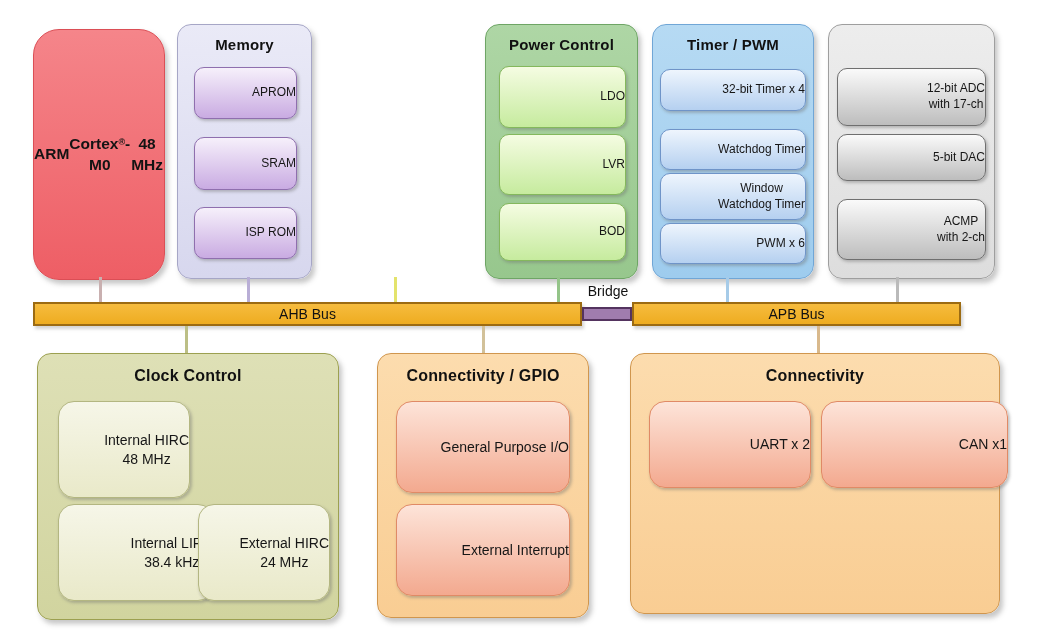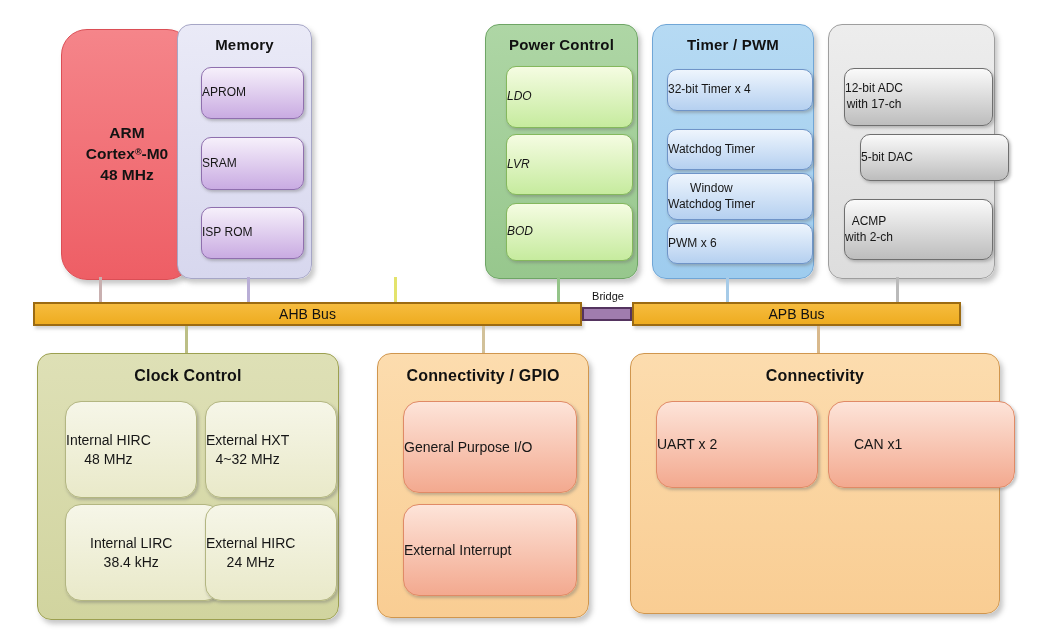--- a/index.html
+++ b/index.html
@@ -14,68 +14,67 @@
     box-shadow:3px 4px 5px rgba(130,130,130,0.45);
   }
   .group h2{
     margin:0;padding-top:11px;text-align:center;
     font-size:15px;font-weight:bold;letter-spacing:.2px;color:#111;
   }
   .group-bottom h2{font-size:16px;padding-top:13px;}
   
   .item{
     position:absolute;border-radius:10px;border:1px solid #888;
-    display:flex;align-items:center;justify-content:flex-start;text-align:center;
+    display:flex;align-items:center;justify-content:flex-end;text-align:center;
     box-shadow:1.5px 2px 3px rgba(110,110,110,0.4);
-    margin-left:7px;
   }
   .item span{white-space:pre-line;font-size:12px;line-height:1.3;color:#161616;}
   .item-big{border-radius:16px;}
   .item-big span{font-size:14px;}
   
   .g-memory{background:linear-gradient(#eaeaf7,#d7d7ee);border-color:#a6a6c6;}
   .i-memory{background:linear-gradient(#f6f0fb,#c9abe2);border-color:#8f6fae;}
   .g-system{background:linear-gradient(#fafa90,#f6f570);border-color:#bdbd4a;}
   .i-system{background:linear-gradient(#fffdea,#f5f388);border-color:#c6c64e;}
   .g-power{background:linear-gradient(#aed6a5,#97c78d);border-color:#6ea565;}
-  .i-power{background:linear-gradient(#f5fce2,#c6eb9e);border-color:#84b85c;font-style:italic;}
+  .i-power{background:linear-gradient(#f5fce2,#c6eb9e);border-color:#84b85c;}
   .g-timer{background:linear-gradient(#b6daf3,#9eccee);border-color:#70a6d6;}
   .i-timer{background:linear-gradient(#eef5fd,#b5d0f0);border-color:#6f94c8;}
   .g-analog{background:linear-gradient(#ededed,#dddddd);border-color:#9e9e9e;}
   .i-analog{background:linear-gradient(#fafafa,#bdbdbd);border-color:#6f6f6f;}
   .g-clock{background:linear-gradient(#dee0b6,#d1d49f);border-color:#9ca050;}
   .i-clock{background:linear-gradient(#f6f6e8,#e9e9c9);border-color:#b3b681;}
   .g-peach{background:linear-gradient(#fcdcae,#f9cd93);border-color:#d0964e;}
   .i-peach{background:linear-gradient(#fde4d9,#f3a98f);border-color:#e08a66;}
   
   .cpu{
     position:absolute;left:33px;top:29px;width:130px;height:249px;
     border-radius:26px;border:1.5px solid #db4e55;
     background:linear-gradient(#f5858a,#ee5e65);
     box-shadow:3px 4px 5px rgba(130,130,130,0.45);
-    display:flex;flex-direction:column;align-items:center;justify-content:center;
-    text-align:center;font-weight:bold;font-size:15.5px;line-height:1.35;color:#131313;margin-left:28px;
+    display:flex;flex-direction:row;align-items:center;justify-content:center;
+    text-align:center;font-weight:bold;font-size:15.5px;line-height:1.35;color:#131313;
   }
   .cpu .reg{font-size:9px;vertical-align:4px;}
   
   .bus{
     position:absolute;top:302px;height:24px;
     background:linear-gradient(#f6bc3e,#eeac20);border:2px solid #9c6b12;
     box-sizing:border-box;display:flex;align-items:center;justify-content:center;
     font-size:14px;color:#111;box-shadow:2px 3px 3px rgba(150,150,150,0.4);
   }
   #ahb-bus{left:33px;width:549px;}
   #apb-bus{left:632px;width:329px;}
   #bridge-bar{
     position:absolute;left:582px;top:307px;width:50px;height:14px;
     background:#a07cae;border:2px solid #54335f;box-sizing:border-box;
   }
   #bridge-label{
     position:absolute;left:577px;top:283px;width:62px;text-align:center;
-    font-size:11px;color:#111;margin-top:7px;
+    font-size:14px;color:#111;
   }
   
   .conn{position:absolute;width:2.5px;}
   .conn-top{top:277px;height:26px;}
   .conn-bot{top:326px;height:27px;}
 </style>
 </head>
 <body>
 
 <div id="canvas">
@@ -128,21 +127,21 @@
     <div class="item i-timer" style="left:7px;top:198px;width:144px;height:39px;">
         <span>PWM x 6</span>
       </div>
   </section>
 
   <section class="group g-analog" style="left:828px;top:24px;width:165px;height:253px;">
     <div class="item i-analog" style="left:8px;top:43px;width:147px;height:56px;">
         <span>12-bit ADC
 with 17-ch</span>
       </div>
-    <div class="item i-analog" style="left:24px;top:109px;width:147px;height:45px;">
+    <div class="item i-analog" style="left:8px;top:109px;width:147px;height:45px;">
         <span>5-bit DAC</span>
       </div>
     <div class="item i-analog" style="left:8px;top:174px;width:147px;height:59px;">
         <span>ACMP
 with 2-ch</span>
       </div>
   </section>
 
   <div class="conn conn-top" style="left:99px;background:#c9b0b0;"></div>
   <div class="conn conn-top" style="left:247px;background:#b9aed6;"></div>
@@ -163,24 +162,20 @@
   <div class="conn conn-bot" style="left:185px;background:#bcbf86;"></div>
   <div class="conn conn-bot" style="left:482px;background:#d2c199;"></div>
   <div class="conn conn-bot" style="left:817px;background:#d9b98c;"></div>
 
   <section class="group group-bottom g-clock" style="left:37px;top:353px;width:300px;height:265px;">
     <h2>Clock Control</h2>
     <div class="item item-big i-clock" style="left:20px;top:47px;width:130px;height:95px;">
         <span>Internal HIRC
 48 MHz</span>
       </div>
-    <div class="item item-big i-clock" style="left:160px;top:47px;width:130px;height:95px;">
-        <span>External HXT
-4~32 MHz</span>
-      </div>
     <div class="item item-big i-clock" style="left:20px;top:150px;width:130px;height:95px;padding-left:24px;">
         <span>Internal LIRC
 38.4 kHz</span>
       </div>
     <div class="item item-big i-clock" style="left:160px;top:150px;width:130px;height:95px;">
         <span>External HIRC
 24 MHz</span>
       </div>
   </section>
 

